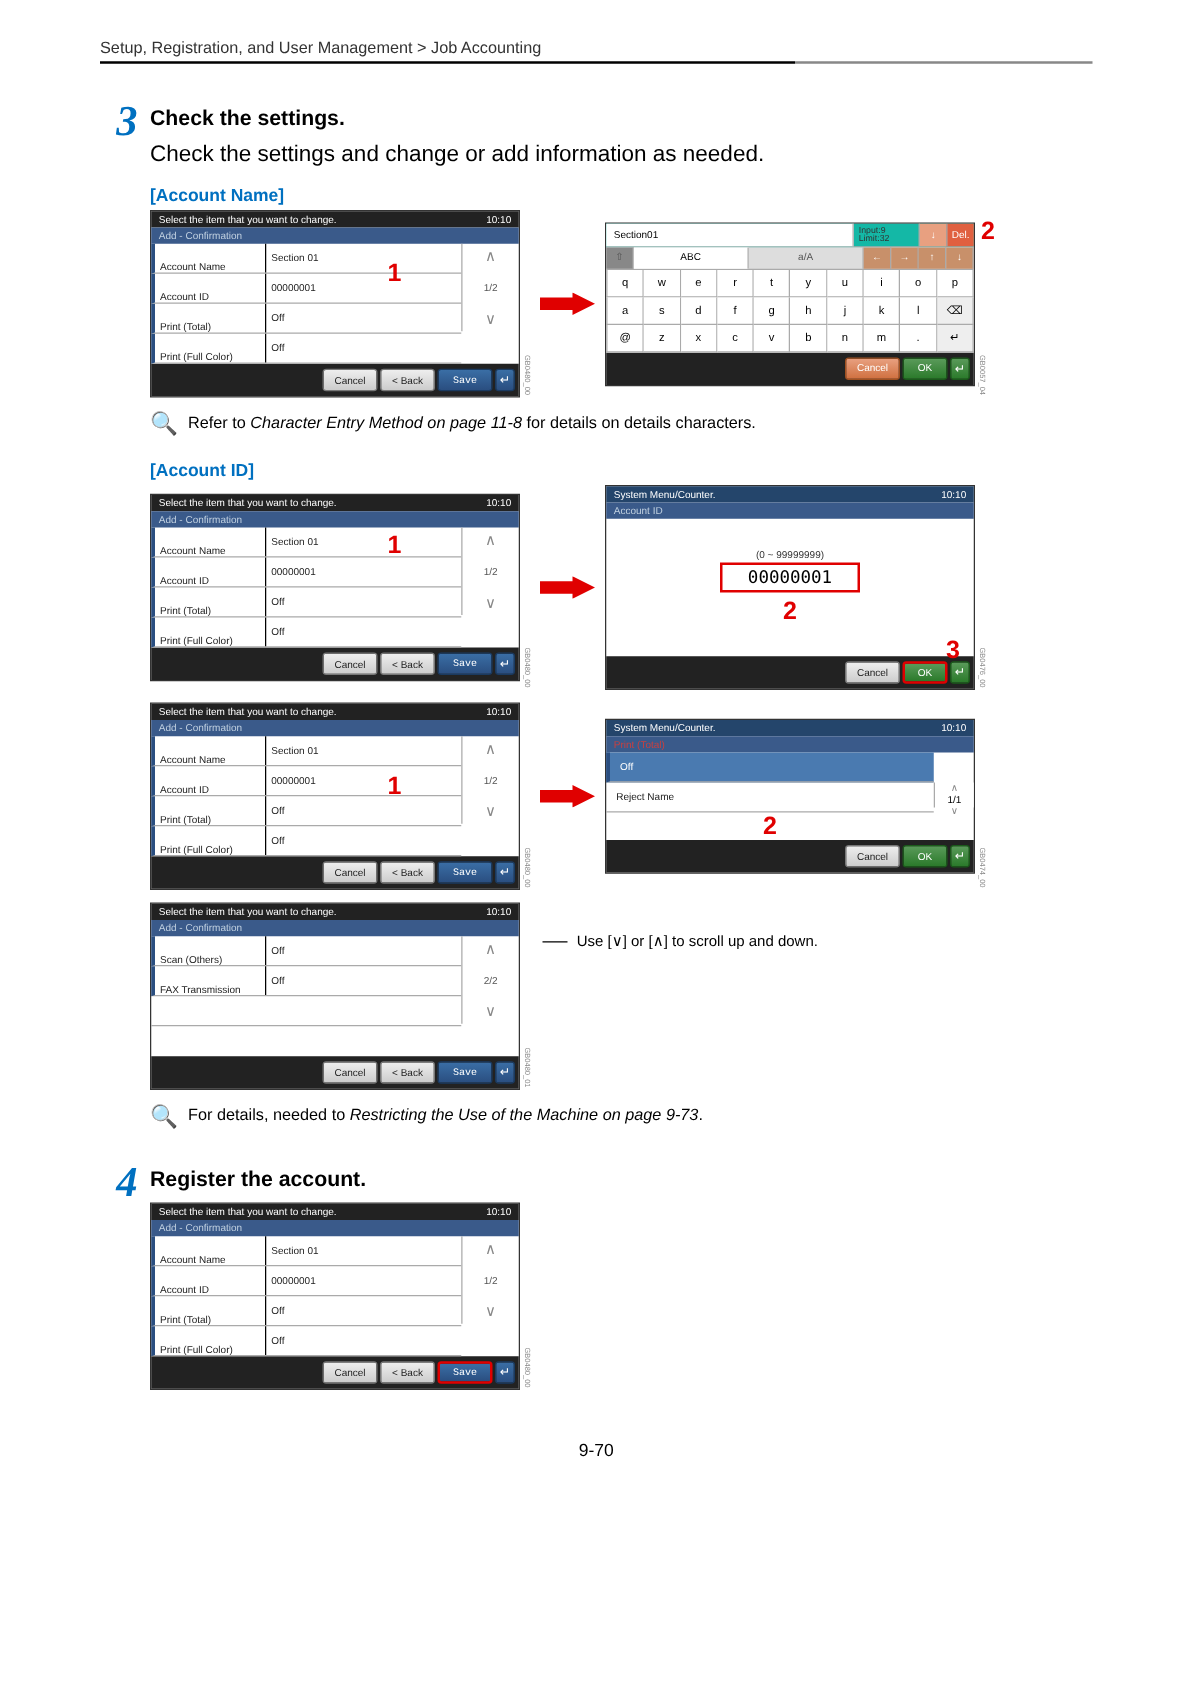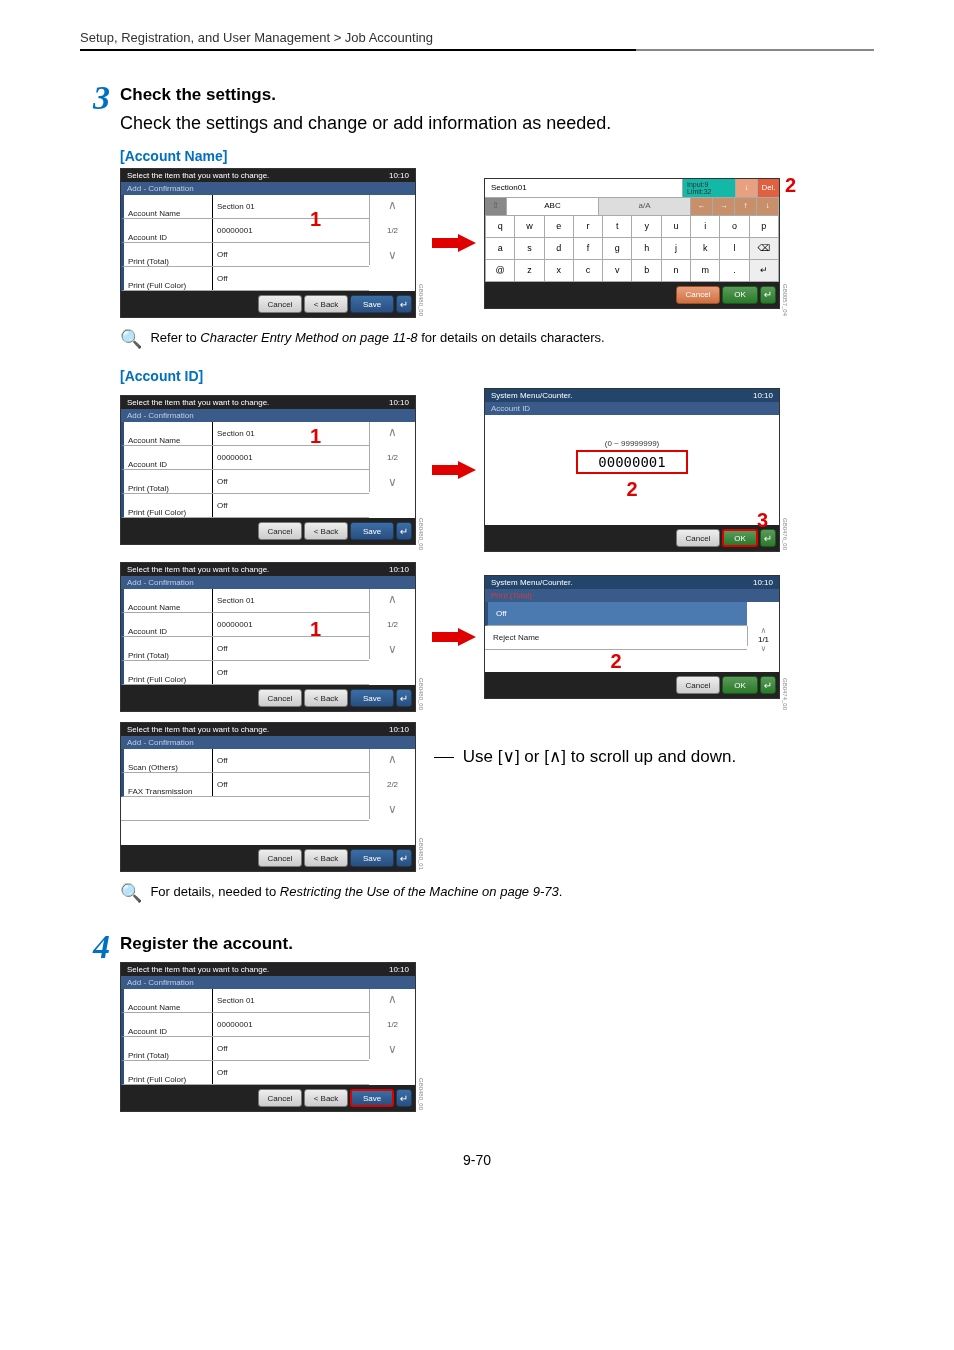--- a/index.html
+++ b/index.html
@@ -171,20 +171,21 @@
     display: inline-flex;
     align-items: center;
     justify-content: center;
     color: #222;
     padding: 0 4px;
   }
   .btn.primary {
     background: linear-gradient(#3a6ea5,#2a4e80);
     color: #fff;
     border-color: #1a3a60;
+    font-family: Liberation Mono, monospace;
   }
   .btn.ok {
     background: linear-gradient(#5a9a5a,#2a7a2a);
     color: #fff;
     border-color: #1a5a1a;
     min-width: 36px;
   }
   .enter-icon {
     width: 16px;
     height: 18px;
@@ -366,21 +367,21 @@
     top: 24px;
     bottom: 26px;
     width: 32px;
     border-left: 1px solid #aaa;
     display: flex;
     flex-direction: column;
     text-align: center;
     background: #fff;
   }
   .scroll-note {
-    font-size: 17px;
+    font-size: 12px;
     margin-left: 10px;
   }
   .page-num {
     text-align: center;
     font-size: 14px;
     margin-top: 30px;
   }
 </style>
 </head>
 <body>

